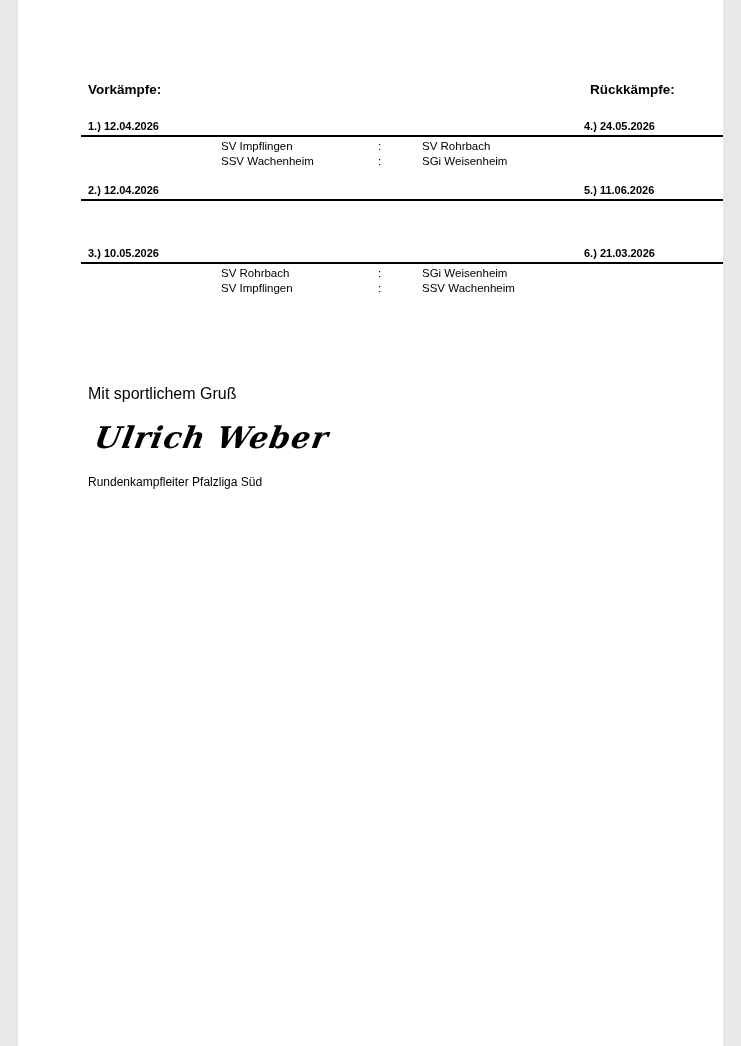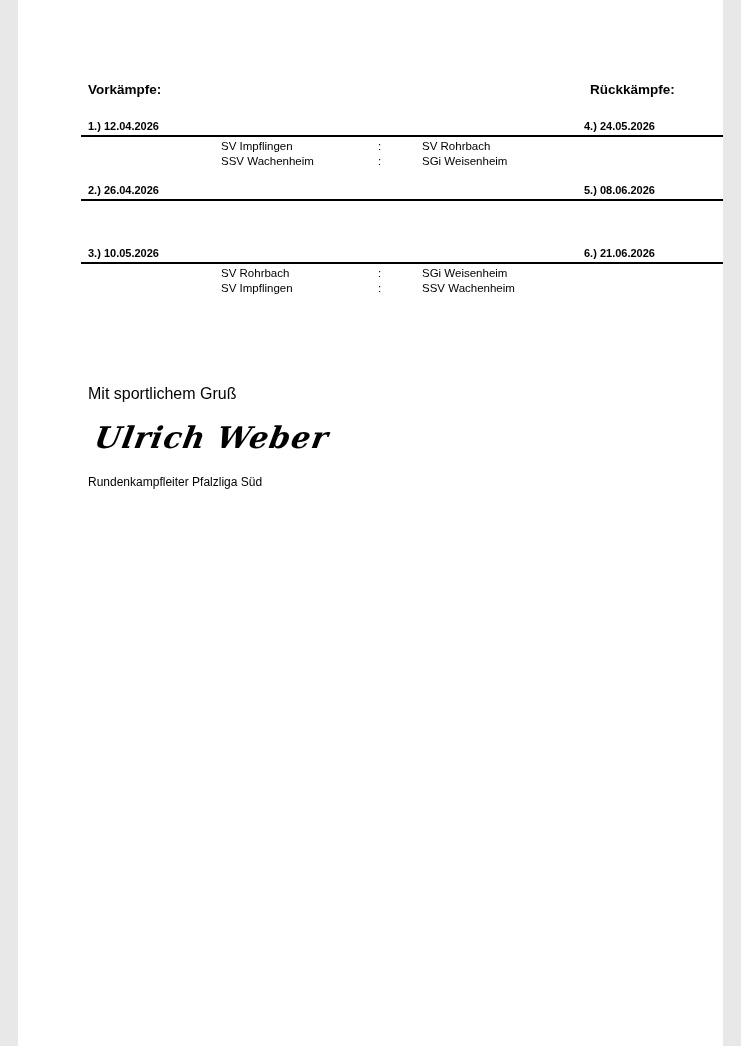--- a/index.html
+++ b/index.html
@@ -114,30 +114,30 @@
     <div class="match-row">
       <span class="home-team">SV Impflingen</span><span class="colon-sep">:</span><span class="away-team">SV Rohrbach</span>
     </div>
     <div class="match-row">
       <span class="home-team">SSV Wachenheim</span><span class="colon-sep">:</span><span class="away-team">SGi Weisenheim</span>
     </div>
   </div>
 
   <div class="round r2">
     <div class="date-row">
-      <span class="date-left">2.) 26.04.2026</span>
-      <span class="date-right">5.) 08.06.2026</span>
+      <span class="date-left">2.) 12.04.2026</span>
+      <span class="date-right">5.) 11.06.2026</span>
     </div>
     <div class="divider"></div>
   </div>
 
   <div class="round r3">
     <div class="date-row">
       <span class="date-left">3.) 10.05.2026</span>
-      <span class="date-right">6.) 21.06.2026</span>
+      <span class="date-right">6.) 21.03.2026</span>
     </div>
     <div class="divider"></div>
     <div class="match-row">
       <span class="home-team">SV Rohrbach</span><span class="colon-sep">:</span><span class="away-team">SGi Weisenheim</span>
     </div>
     <div class="match-row">
       <span class="home-team">SV Impflingen</span><span class="colon-sep">:</span><span class="away-team">SSV Wachenheim</span>
     </div>
   </div>
 

